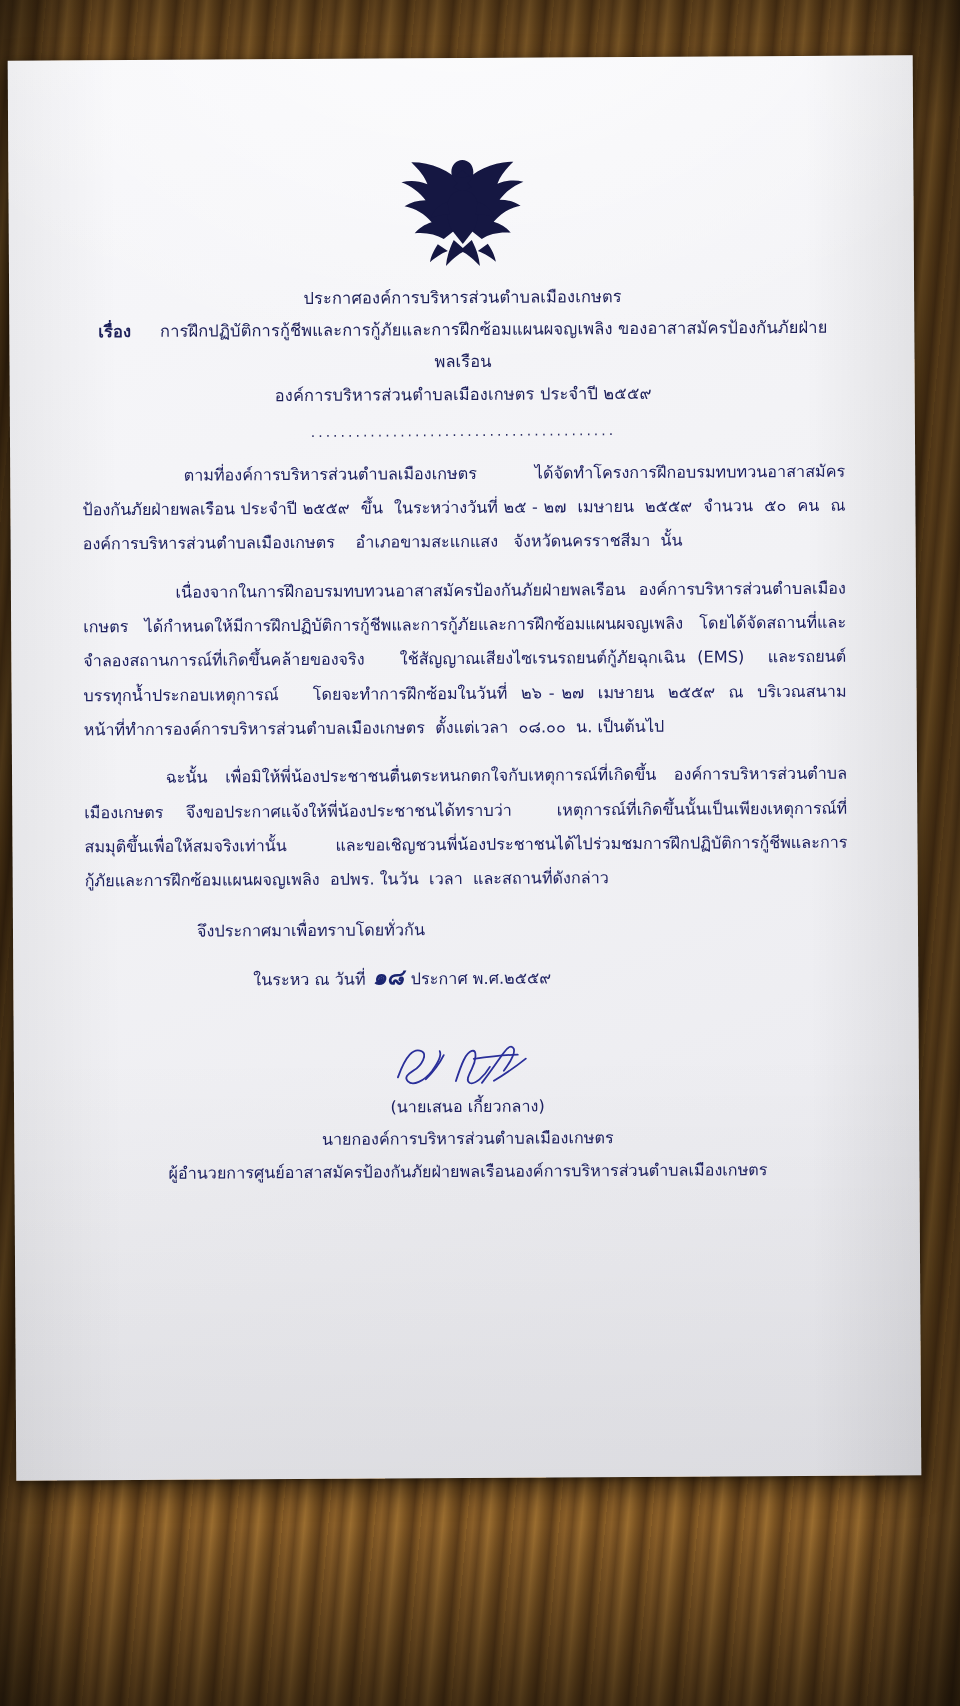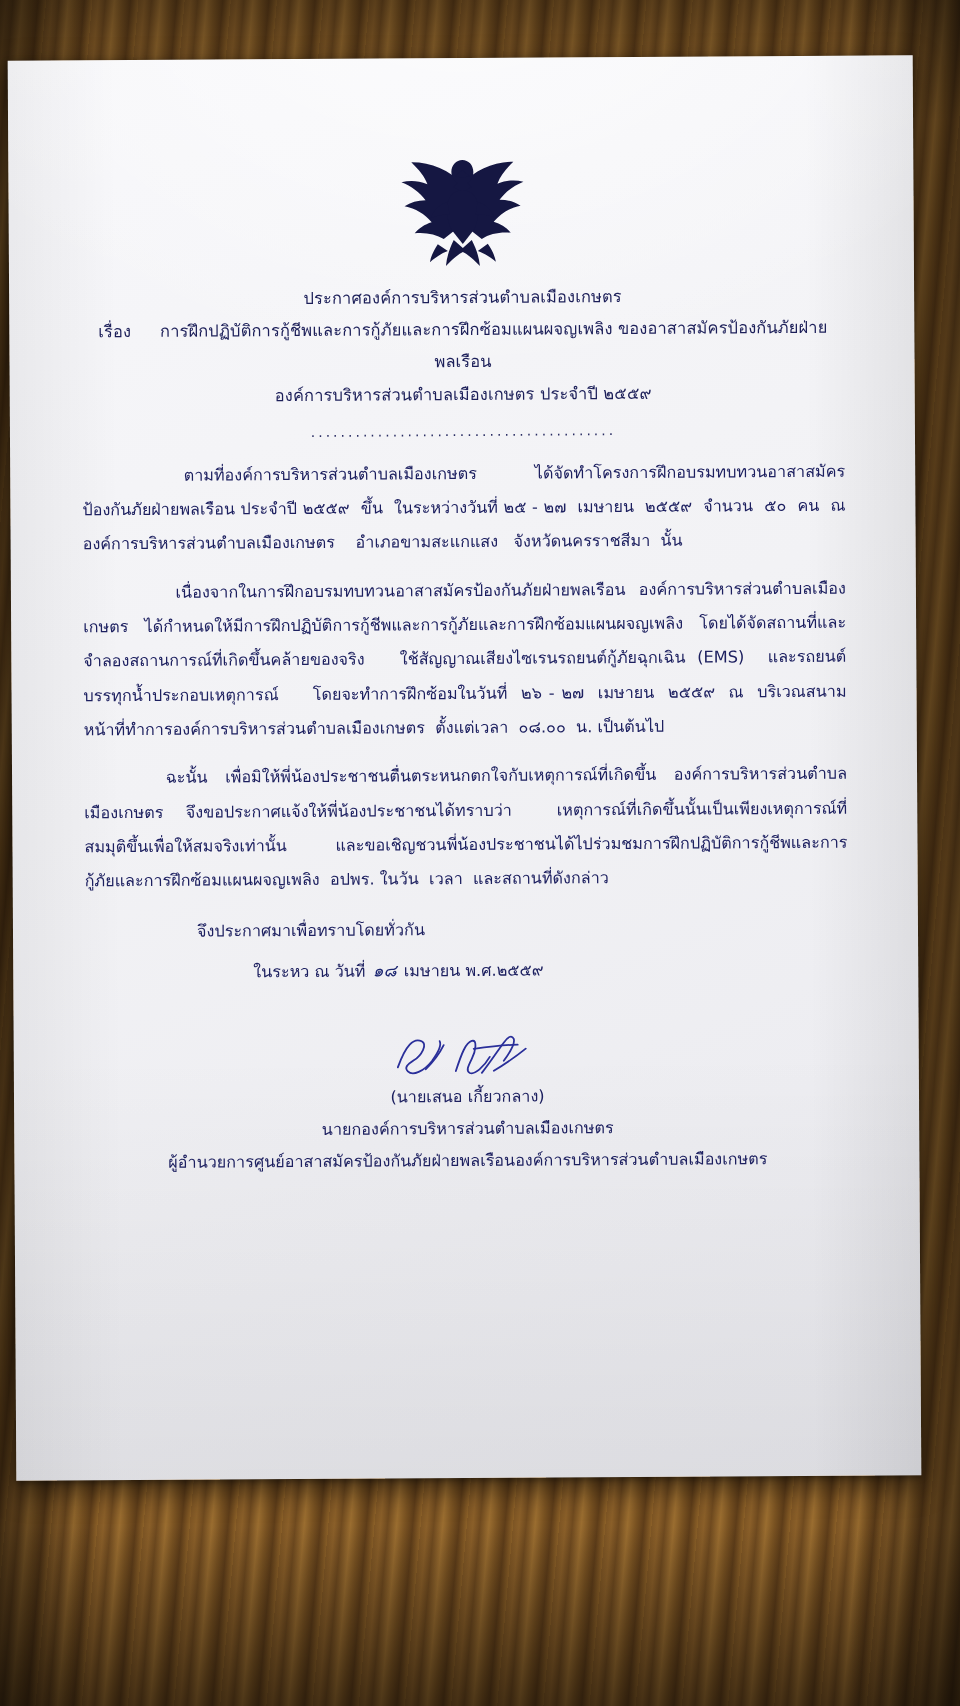--- a/index.html
+++ b/index.html
@@ -88,20 +88,21 @@
   
   .heading {
     text-align: center;
     font-size: 16.5px;
     line-height: 1.95;
     color: #1c1f59;
     letter-spacing: 0.1px;
   }
   .heading .subject-label {
     margin-right: 29px;
+    font-weight: bold;
   }
   .dots {
     text-align: center;
     letter-spacing: 3px;
     font-size: 14px;
     color: #2a2d63;
     margin: 12px 0 18px 0;
     user-select: none;
   }
 
@@ -123,23 +124,24 @@
   }
   .dateline {
     font-size: 16.2px;
     line-height: 2.1;
     color: #1d2060;
     margin: 6px 0 0 168px;
   }
   .dateline .handwritten-day {
     font-family: "DejaVu Serif", serif;
     font-style: italic;
-    font-size: 17px;
+    font-size: 22px;
     color: #1a2470;
     padding: 0 2px;
+    font-weight: bold;
   }
 
   
   .signature-area {
     margin-top: 38px;
     text-align: center;
     position: relative;
   }
   .signature-svg {
     width: 180px;
@@ -200,21 +202,21 @@
 
     <p class="para" data-interactable="false">              ตามที่องค์การบริหารส่วนตำบลเมืองเกษตร        ได้จัดทำโครงการฝึกอบรมทบทวนอาสาสมัครป้องกันภัยฝ่ายพลเรือน ประจำปี ๒๕๕๙  ขึ้น  ในระหว่างวันที่ ๒๕ - ๒๗  เมษายน  ๒๕๕๙  จำนวน  ๕๐  คน  ณ  องค์การบริหารส่วนตำบลเมืองเกษตร    อำเภอขามสะแกแสง   จังหวัดนครราชสีมา  นั้น</p>
     <p class="para" data-interactable="false">              เนื่องจากในการฝึกอบรมทบทวนอาสาสมัครป้องกันภัยฝ่ายพลเรือน  องค์การบริหารส่วนตำบลเมืองเกษตร  ได้กำหนดให้มีการฝึกปฏิบัติการกู้ชีพและการกู้ภัยและการฝึกซ้อมแผนผจญเพลิง  โดยได้จัดสถานที่และจำลองสถานการณ์ที่เกิดขึ้นคล้ายของจริง   ใช้สัญญาณเสียงไซเรนรถยนต์กู้ภัยฉุกเฉิน (EMS)  และรถยนต์บรรทุกน้ำประกอบเหตุการณ์     โดยจะทำการฝึกซ้อมในวันที่  ๒๖ - ๒๗  เมษายน  ๒๕๕๙  ณ  บริเวณสนามหน้าที่ทำการองค์การบริหารส่วนตำบลเมืองเกษตร  ตั้งแต่เวลา  ๐๘.๐๐  น. เป็นต้นไป</p>
     <p class="para" data-interactable="false">              ฉะนั้น   เพื่อมิให้พี่น้องประชาชนตื่นตระหนกตกใจกับเหตุการณ์ที่เกิดขึ้น   องค์การบริหารส่วนตำบลเมืองเกษตร  จึงขอประกาศแจ้งให้พี่น้องประชาชนได้ทราบว่า    เหตุการณ์ที่เกิดขึ้นนั้นเป็นเพียงเหตุการณ์ที่สมมุติขึ้นเพื่อให้สมจริงเท่านั้น     และขอเชิญชวนพี่น้องประชาชนได้ไปร่วมชมการฝึกปฏิบัติการกู้ชีพและการกู้ภัยและการฝึกซ้อมแผนผจญเพลิง  อปพร. ในวัน  เวลา  และสถานที่ดังกล่าว</p>
 
     <div class="closing" data-interactable="false">จึงประกาศมาเพื่อทราบโดยทั่วกัน</div>
 
     <div class="dateline" data-interactable="false">
       <span data-interactable="false">ในระหว  ณ  วันที่</span>
       <span class="handwritten-day" data-interactable="false">๑๘</span>
-      <span data-interactable="false">เมษายน  พ.ศ.๒๕๕๙</span>
+      <span data-interactable="false">ประกาศ  พ.ศ.๒๕๕๙</span>
     </div>
 
     <div class="signature-area" data-interactable="false">
       <svg class="signature-svg" viewBox="0 0 180 62" data-interactable="false">
         <g fill="none" stroke="#2a2f9a" stroke-width="1.8" stroke-linecap="round">
           <path d="M20 40 C28 18 36 10 44 14 C50 17 44 28 36 33 C30 37 26 40 30 44 C35 49 46 44 54 34 C60 26 64 18 62 14"></path>
           <path d="M48 42 C56 34 62 26 66 18"></path>
           <path d="M78 44 C84 26 88 16 94 14 C100 12 98 24 94 32 C90 40 88 44 92 46 C97 48 106 40 112 30"></path>
           <path d="M104 46 C112 36 120 24 126 16 C130 10 134 8 136 12 C138 17 132 26 126 34"></path>
           <path d="M116 44 C126 38 138 30 148 22"></path>

